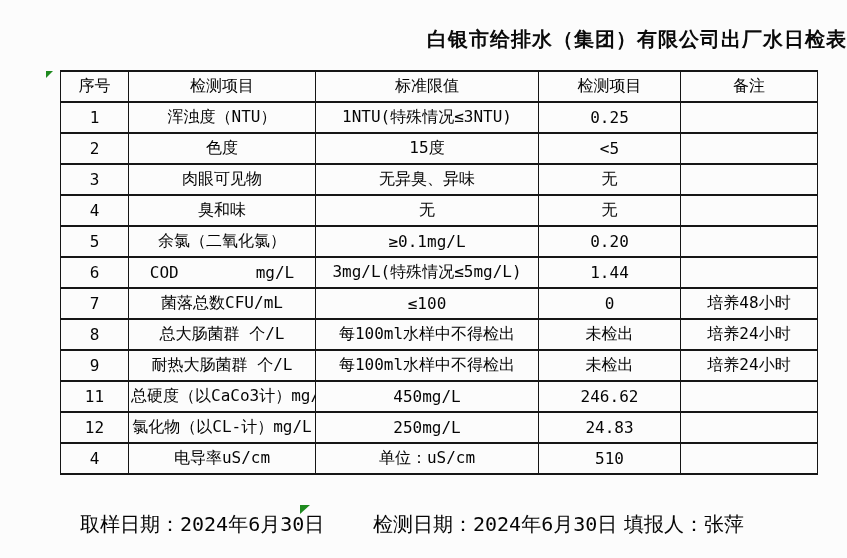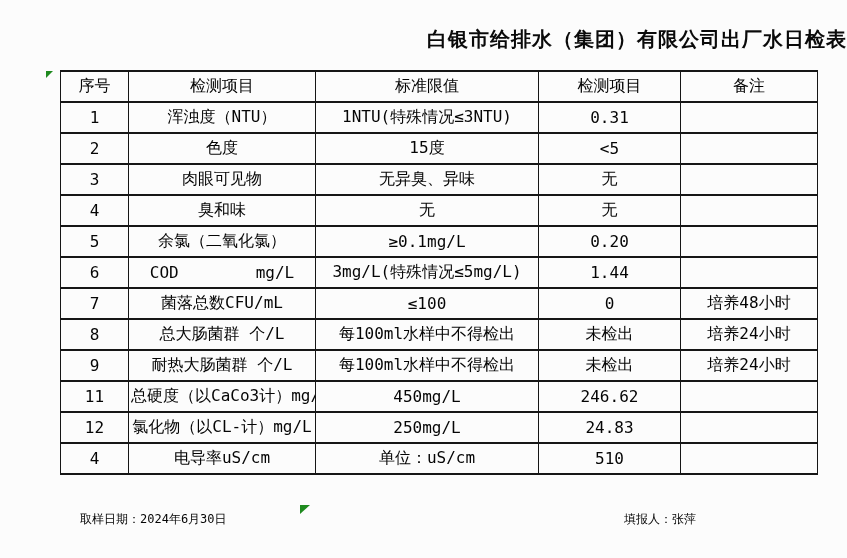--- a/index.html
+++ b/index.html
@@ -66,21 +66,21 @@
     width: 0; height: 0;
     border-top: 9px solid #1f8a1f;
     border-right: 10px solid transparent;
   }
   .footer-line {
     position: absolute;
     top: 511px;
     left: 0;
     width: 100%;
     height: 24px;
-    font-size: 12px;
+    font-size: 20px;
     color: #050505;
   }
   .footer-item { position: absolute; top: 0; white-space: pre; }
   .footer-sampling { left: 80px; }
   .footer-testdate { left: 373px; }
   .footer-reporter { left: 624px; }
 </style>
 </head>
 <body>
 
@@ -103,21 +103,21 @@
           <th>标准限值</th>
           <th>检测项目</th>
           <th>备注</th>
         </tr>
       </thead>
     <tbody>
         <tr>
           <td>1</td>
           <td>浑浊度（NTU）</td>
           <td>1NTU(特殊情况≤3NTU)</td>
-          <td>0.31</td>
+          <td>0.25</td>
           <td></td>
         </tr>
         <tr>
           <td>2</td>
           <td>色度</td>
           <td>15度</td>
           <td>&lt;5</td>
           <td></td>
         </tr>
         <tr>
@@ -191,16 +191,17 @@
           <td></td>
         </tr>
       </tbody>
   </table>
 
   <div class="marker-tl"></div>
   <div class="marker-bottom"></div>
 
   <div class="footer-line">
     <span class="footer-item footer-sampling">取样日期：2024年6月30日</span>
+    <span class="footer-item footer-testdate">检测日期：2024年6月30日</span>
     <span class="footer-item footer-reporter">填报人：张萍</span>
   </div>
 
 </div>
 
 </body></html>

